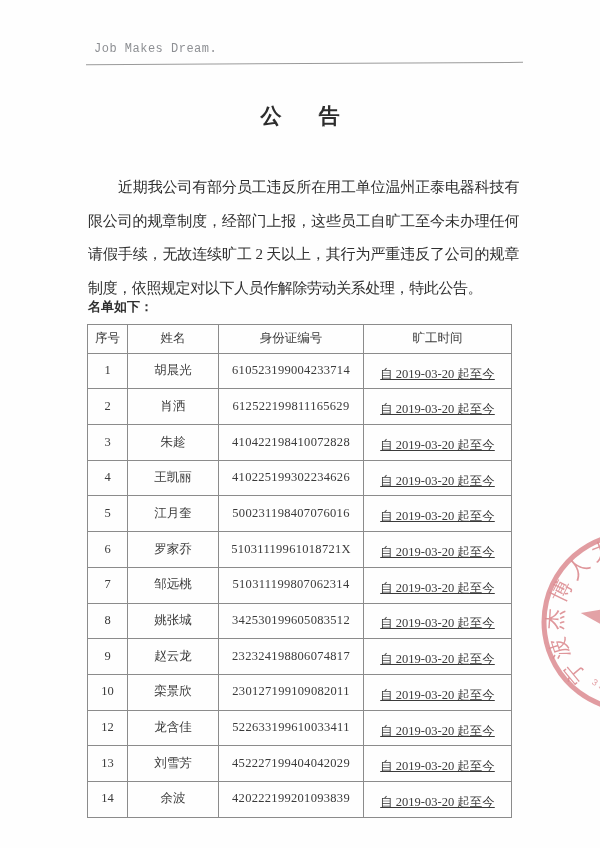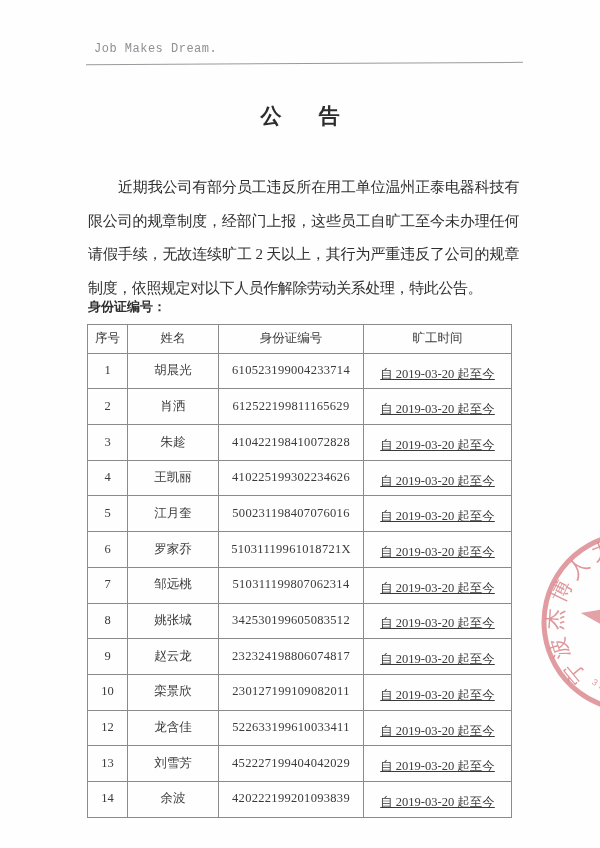--- a/index.html
+++ b/index.html
@@ -56,21 +56,21 @@
 
   <div class="header">
     <span>Job Makes Dream.</span>
   </div>
   <div class="header-rule"></div>
 
   <div class="title">公 告</div>
 
   <p class="body-par">近期我公司有部分员工违反所在用工单位温州正泰电器科技有限公司的规章制度，经部门上报，这些员工自旷工至今未办理任何请假手续，无故连续旷工 2 天以上，其行为严重违反了公司的规章制度，依照规定对以下人员作解除劳动关系处理，特此公告。</p>
 
-  <div class="list-label">身份证编号：</div>
+  <div class="list-label">名单如下：</div>
 
   <table class="roster">
     <colgroup>
         <col class="c0">
         <col class="c1">
         <col class="c2">
         <col class="c3">
       </colgroup>
   <thead>
         <tr>

